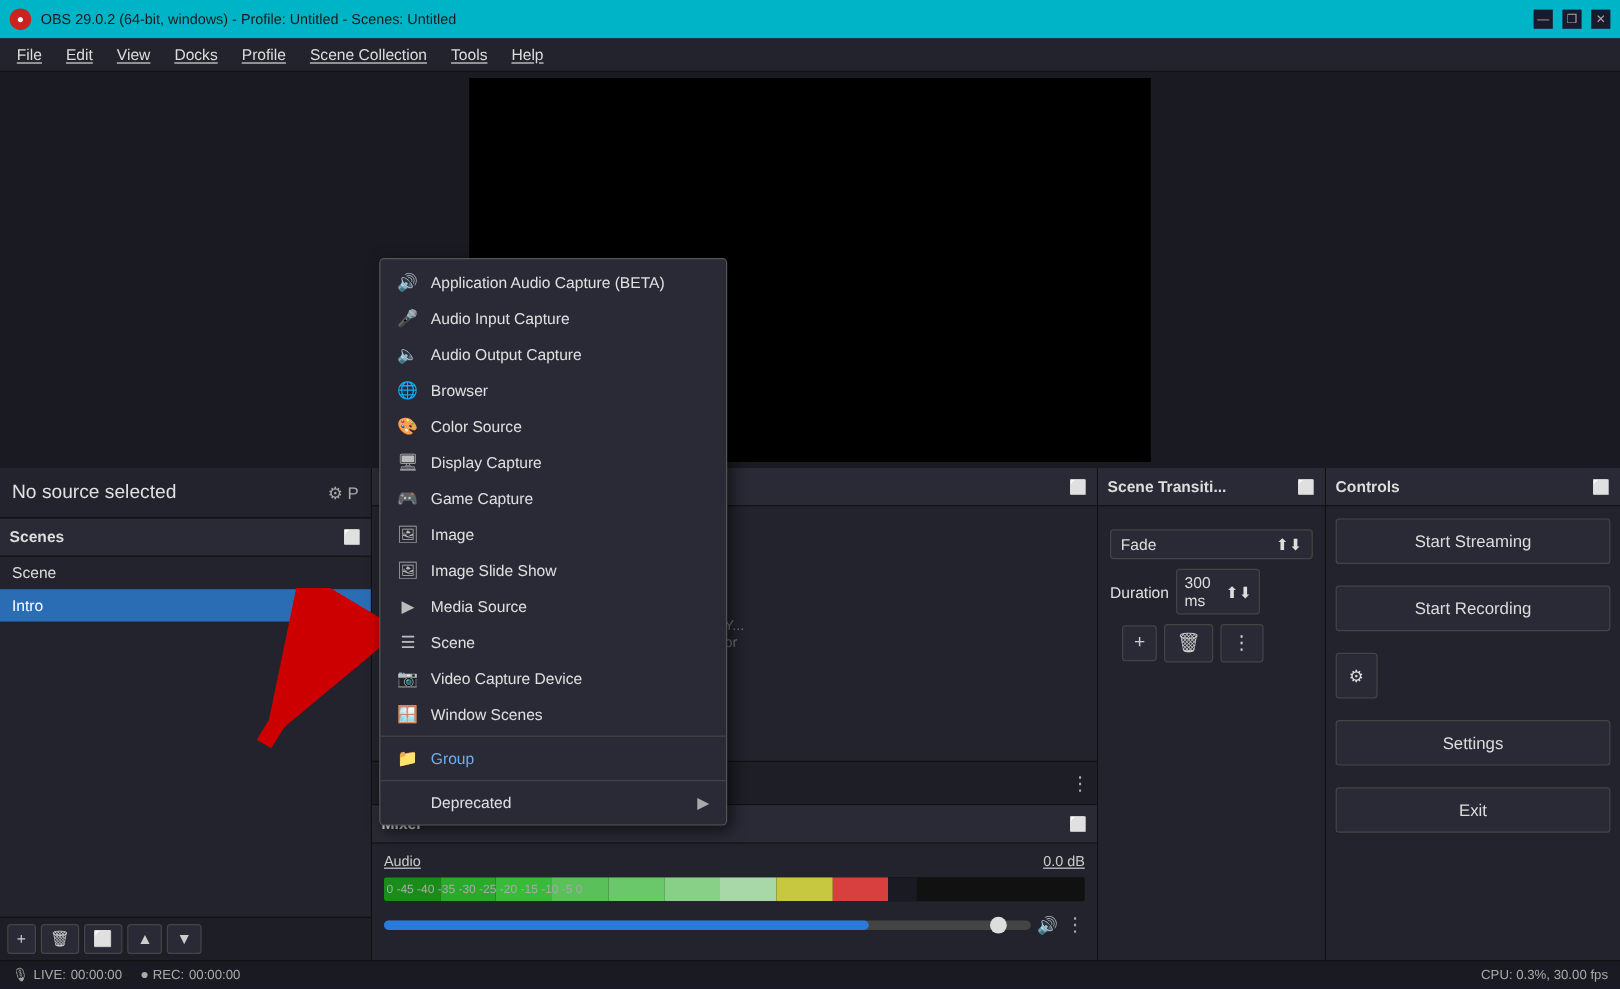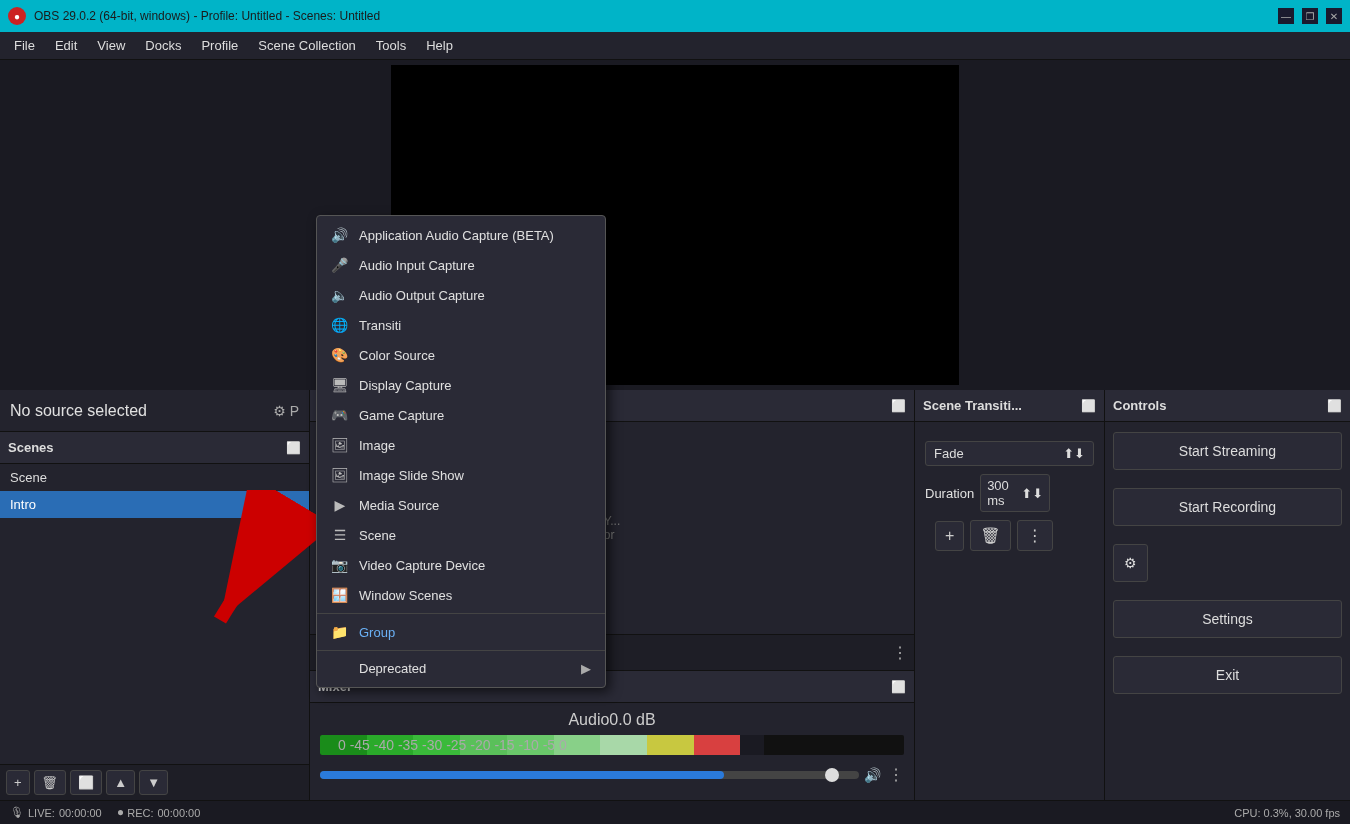--- a/index.html
+++ b/index.html
@@ -60,21 +60,21 @@
       flex-shrink: 0;
       border-bottom: 1px solid #111;
     }
     .menu-item {
       padding: 2px 10px;
       font-size: 13px;
       color: #ddd;
       cursor: pointer;
       border-radius: 3px;
     }
-    .menu-item.underline { text-underline-offset: 2px; }
+    .menu-item.underline { text-decoration: underline; text-underline-offset: 2px; }
 
     
     #main {
       flex: 1;
       display: flex;
       flex-direction: column;
       background: #1e1e26;
       overflow: hidden;
     }
 
@@ -207,23 +207,24 @@
       flex-direction: column;
     }
     .mixer-content {
       padding: 8px 10px;
       display: flex;
       flex-direction: column;
       gap: 6px;
     }
     .mixer-audio-label {
       display: flex;
-      justify-content: center;
-      font-size: 16px;
+      justify-content: space-between;
+      font-size: 12px;
       color: #ccc;
+      text-decoration: underline;
     }
     .mixer-bar-container {
       position: relative;
       height: 20px;
       background: #111;
       border-radius: 2px;
       overflow: hidden;
     }
     .mixer-bar {
       height: 100%;
@@ -539,21 +540,21 @@
               <div class="mixer-bar-segment" style="width:8%; background:#3aba3a;"></div>
               <div class="mixer-bar-segment" style="width:8%; background:#5ac05a;"></div>
               <div class="mixer-bar-segment" style="width:8%; background:#6ac86a;"></div>
               <div class="mixer-bar-segment" style="width:8%; background:#88d088;"></div>
               <div class="mixer-bar-segment" style="width:8%; background:#a8d8a8;"></div>
               <div class="mixer-bar-segment" style="width:8%; background:#c8c840;"></div>
               <div class="mixer-bar-segment" style="width:8%; background:#d84040;"></div>
               <div class="mixer-bar-segment" style="width:4%; background:#1a1a22;"></div>
             </div>
             <div style="position:absolute;top:0;left:0;right:0;bottom:0;display:flex;align-items:center;">
-              <span style="color:#aaa;font-size:14px;margin-left:18px;">0 -45 -40 -35 -30 -25 -20 -15 -10 -5 0</span>
+              <span style="color:#aaa;font-size:10px;margin-left:2px;">0 -45 -40 -35 -30 -25 -20 -15 -10 -5 0</span>
             </div>
           </div>
           <div class="mixer-controls">
             <div class="mixer-track">
               <div class="mixer-track-fill"></div>
               <div class="mixer-knob"></div>
             </div>
             <span class="mixer-icon">🔊</span>
             <span class="mixer-dots">⋮</span>
           </div>
@@ -627,21 +628,21 @@
     <div class="menu-entry">
       <span class="me-icon">🎤</span>
       <span>Audio Input Capture</span>
     </div>
     <div class="menu-entry">
       <span class="me-icon">🔈</span>
       <span>Audio Output Capture</span>
     </div>
     <div class="menu-entry">
       <span class="me-icon">🌐</span>
-      <span>Transiti</span>
+      <span>Browser</span>
     </div>
     <div class="menu-entry">
       <span class="me-icon">🎨</span>
       <span>Color Source</span>
     </div>
     <div class="menu-entry">
       <span class="me-icon">🖥</span>
       <span>Display Capture</span>
     </div>
     <div class="menu-entry">

